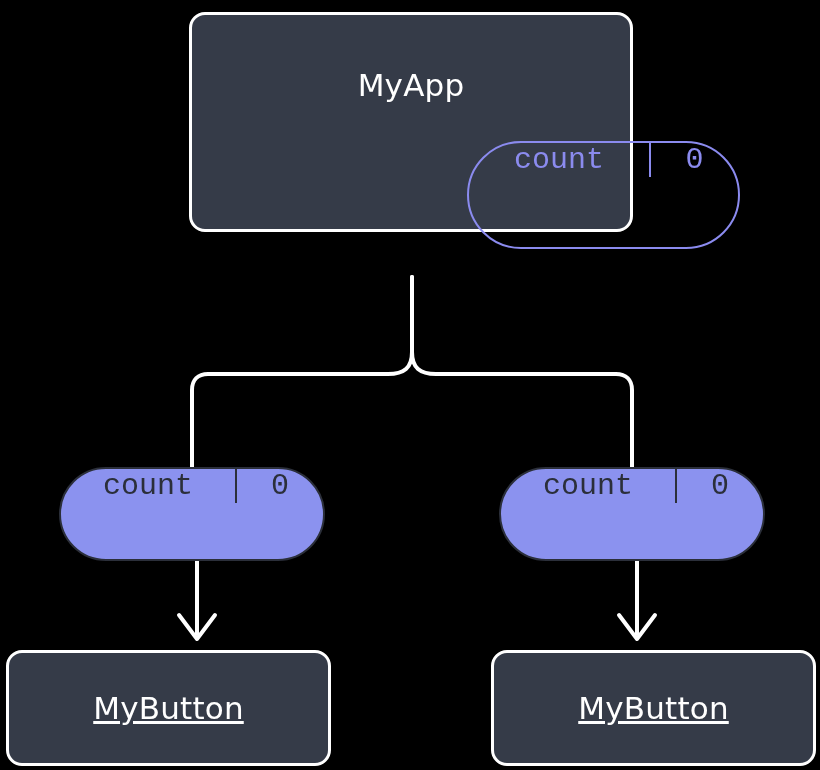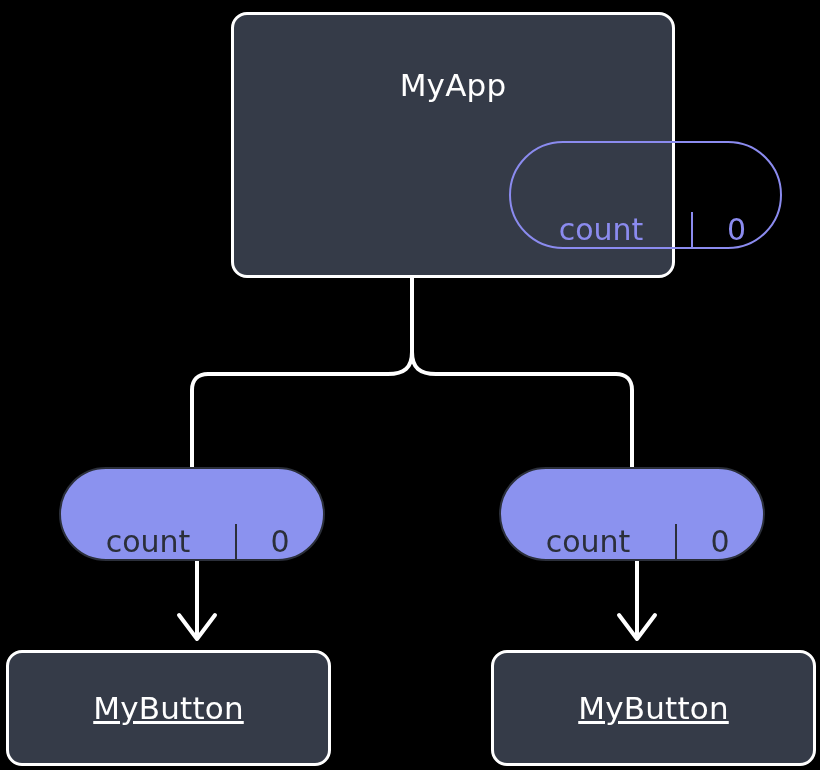--- a/index.html
+++ b/index.html
@@ -35,22 +35,21 @@
     position: absolute;
     box-sizing: border-box;
     background: #353b48;
     border: 3px solid #ffffff;
     border-radius: 16px;
   }
   #app-box {
     left: 189px;
     top: 12px;
     width: 444px;
-    height: 266px;
-    margin-left: 42px;
+    height: 220px;
   }
   #btn-box-left {
     left: 6px;
     top: 650px;
     width: 325px;
     height: 116px;
   }
   #btn-box-right {
     left: 491px;
     top: 650px;
@@ -75,23 +74,24 @@
     top: 37px;
     font-size: 31px;
     text-decoration: underline;
   }
 
   
   .pill {
     position: absolute;
     box-sizing: border-box;
     display: flex;
-    align-items: flex-end;
+    align-items: flex-start;
     border-radius: 999px;
     overflow: hidden;
+    font-family: Liberation Mono, monospace;
   }
   .pill .cell {
     display: flex;
     align-items: center;
     justify-content: center;
     box-sizing: border-box;
   }
   .pill .cell-key {
     flex: 0 0 auto;
   }

